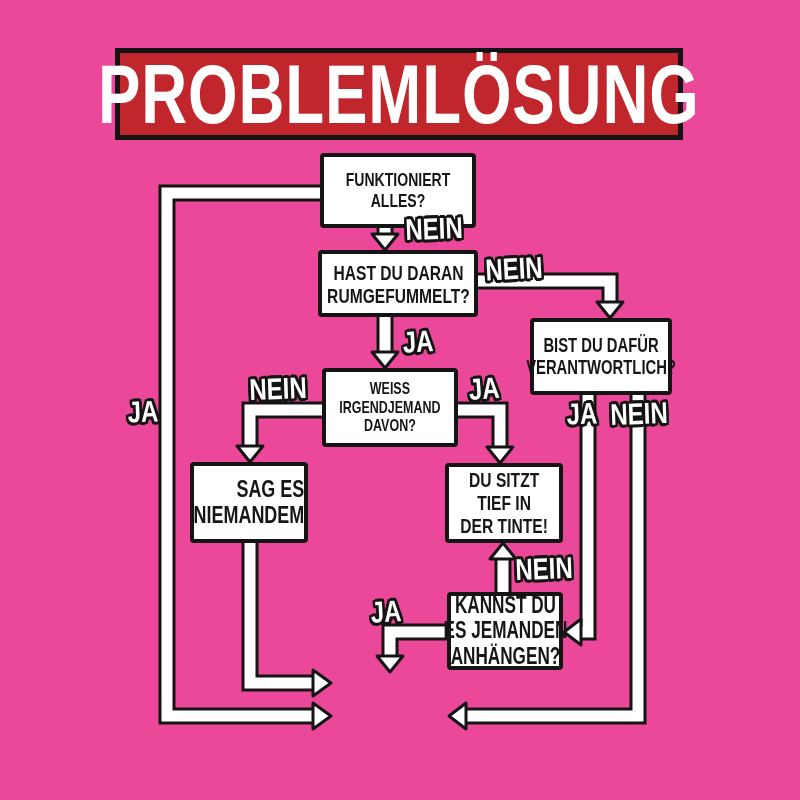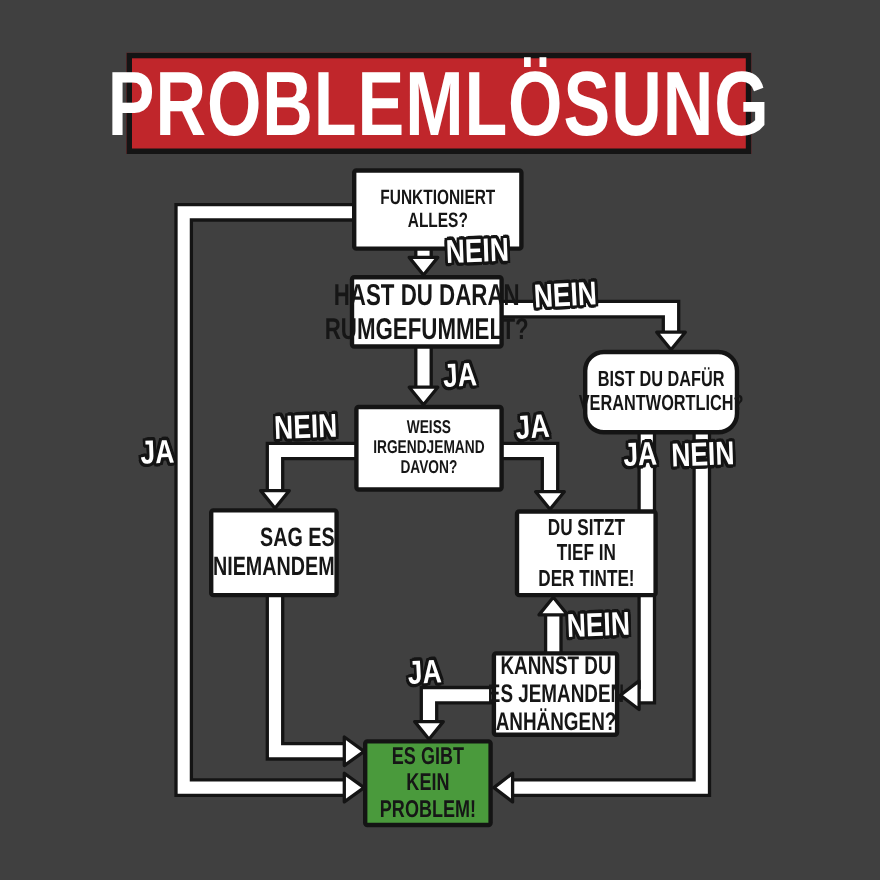--- a/index.html
+++ b/index.html
@@ -1,41 +1,41 @@
 <!DOCTYPE html>
 <html><head>
 <meta charset="utf-8">
 <style>
   html,body{margin:0;padding:0;}
   body{font-family:"Liberation Sans","DejaVu Sans",sans-serif;}
-  .canvas{position:relative;width:800px;height:800px;background:#404040;overflow:hidden;}
+  .canvas{position:relative;width:800px;height:800px;background:#ec4899;overflow:hidden;}
 
   
   .banner{position:absolute;left:115px;top:48px;width:568px;height:92px;background:#c0262b;
     border:5px solid #141414;box-sizing:border-box;display:flex;align-items:center;justify-content:center;}
   .banner-text{font-size:74px;font-weight:bold;color:#ffffff;white-space:nowrap;
     transform:scale(0.86,1.12);letter-spacing:1px;}
 
   
   .connectors{position:absolute;left:0;top:0;}
   .ko{fill:none;stroke:#141414;stroke-width:17;stroke-linejoin:miter;stroke-linecap:butt;}
   .kw{fill:none;stroke:#ffffff;stroke-width:11;stroke-linejoin:miter;stroke-linecap:butt;}
   .ah{fill:#ffffff;stroke:#141414;stroke-width:3;stroke-linejoin:round;}
 
   
   .node{position:absolute;background:#ffffff;border:4px solid #141414;border-radius:4px;
     box-sizing:border-box;display:flex;align-items:center;justify-content:center;
     color:#161616;font-weight:bold;text-align:center;}
   .nt{transform:scale(0.78,1.05);line-height:1.1;white-space:nowrap;}
   .n-funk{left:320px;top:153px;width:156px;height:75px;font-size:18px;}
-  .n-rumg{left:318px;top:250px;width:140px;height:67px;font-size:26px;}
-  .n-vera{left:530px;top:318px;width:142px;height:77px;font-size:19px;border-radius:19px;}
+  .n-rumg{left:318px;top:250px;width:160px;height:67px;font-size:20px;}
+  .n-vera{left:530px;top:318px;width:142px;height:77px;font-size:19px;}
   .n-weis{left:322px;top:368px;width:136px;height:79px;font-size:16px;}
   .n-sage{left:190px;top:462px;width:118px;height:81px;font-size:23px;text-align:right;}
-  .n-tint{left:445px;top:463px;width:130px;height:80px;font-size:20px;margin-left:23px;}
+  .n-tint{left:445px;top:463px;width:118px;height:80px;font-size:20px;}
   .n-anha{left:447px;top:592px;width:116px;height:78px;font-size:22px;}
   .n-prob{left:330px;top:672px;width:118px;height:80px;font-size:21px;background:#4a9a3c;}
 
   
   .elabel{position:absolute;font-weight:bold;color:#ffffff;font-size:30px;white-space:nowrap;
     text-shadow:
       -3px 0 0 #141414, 3px 0 0 #141414, 0 -3px 0 #141414, 0 3px 0 #141414,
       -2px -2px 0 #141414, 2px -2px 0 #141414, -2px 2px 0 #141414, 2px 2px 0 #141414,
       -3px -2px 0 #141414, 3px 2px 0 #141414, -2px 3px 0 #141414, 2px -3px 0 #141414,
       -3px 2px 0 #141414, 3px -2px 0 #141414;}
@@ -152,27 +152,20 @@
   </div>
 
   <div class="node n-anha">
     <div class="nt">
       <div>KANNST DU</div>
       <div>ES JEMANDEN</div>
       <div>ANHÄNGEN?</div>
     </div>
   </div>
 
-  <div class="node n-prob">
-    <div class="nt">
-      <div>ES GIBT</div>
-      <div>KEIN</div>
-      <div>PROBLEM!</div>
-    </div>
-  </div>
 
   <div class="elabel" style="left:434px;top:229px;transform:translate(-50%,-50%) rotate(-2deg) scale(0.8,1);">NEIN</div>
   <div class="elabel" style="left:514px;top:269px;transform:translate(-50%,-50%) rotate(-3deg) scale(0.8,1);">NEIN</div>
   <div class="elabel" style="left:418px;top:342px;transform:translate(-50%,-50%) rotate(-3deg) scale(0.8,1);">JA</div>
   <div class="elabel" style="left:278px;top:389px;transform:translate(-50%,-50%) rotate(-2deg) scale(0.8,1);">NEIN</div>
   <div class="elabel" style="left:484px;top:389px;transform:translate(-50%,-50%) rotate(-4deg) scale(0.8,1);">JA</div>
   <div class="elabel" style="left:143px;top:412px;transform:translate(-50%,-50%) rotate(-2deg) scale(0.8,1);">JA</div>
   <div class="elabel" style="left:582px;top:414px;transform:translate(-50%,-50%) rotate(-2deg) scale(0.8,1);">JA</div>
   <div class="elabel" style="left:639px;top:414px;transform:translate(-50%,-50%) rotate(-2deg) scale(0.8,1);">NEIN</div>
   <div class="elabel" style="left:544px;top:569px;transform:translate(-50%,-50%) rotate(-2deg) scale(0.8,1);">NEIN</div>

